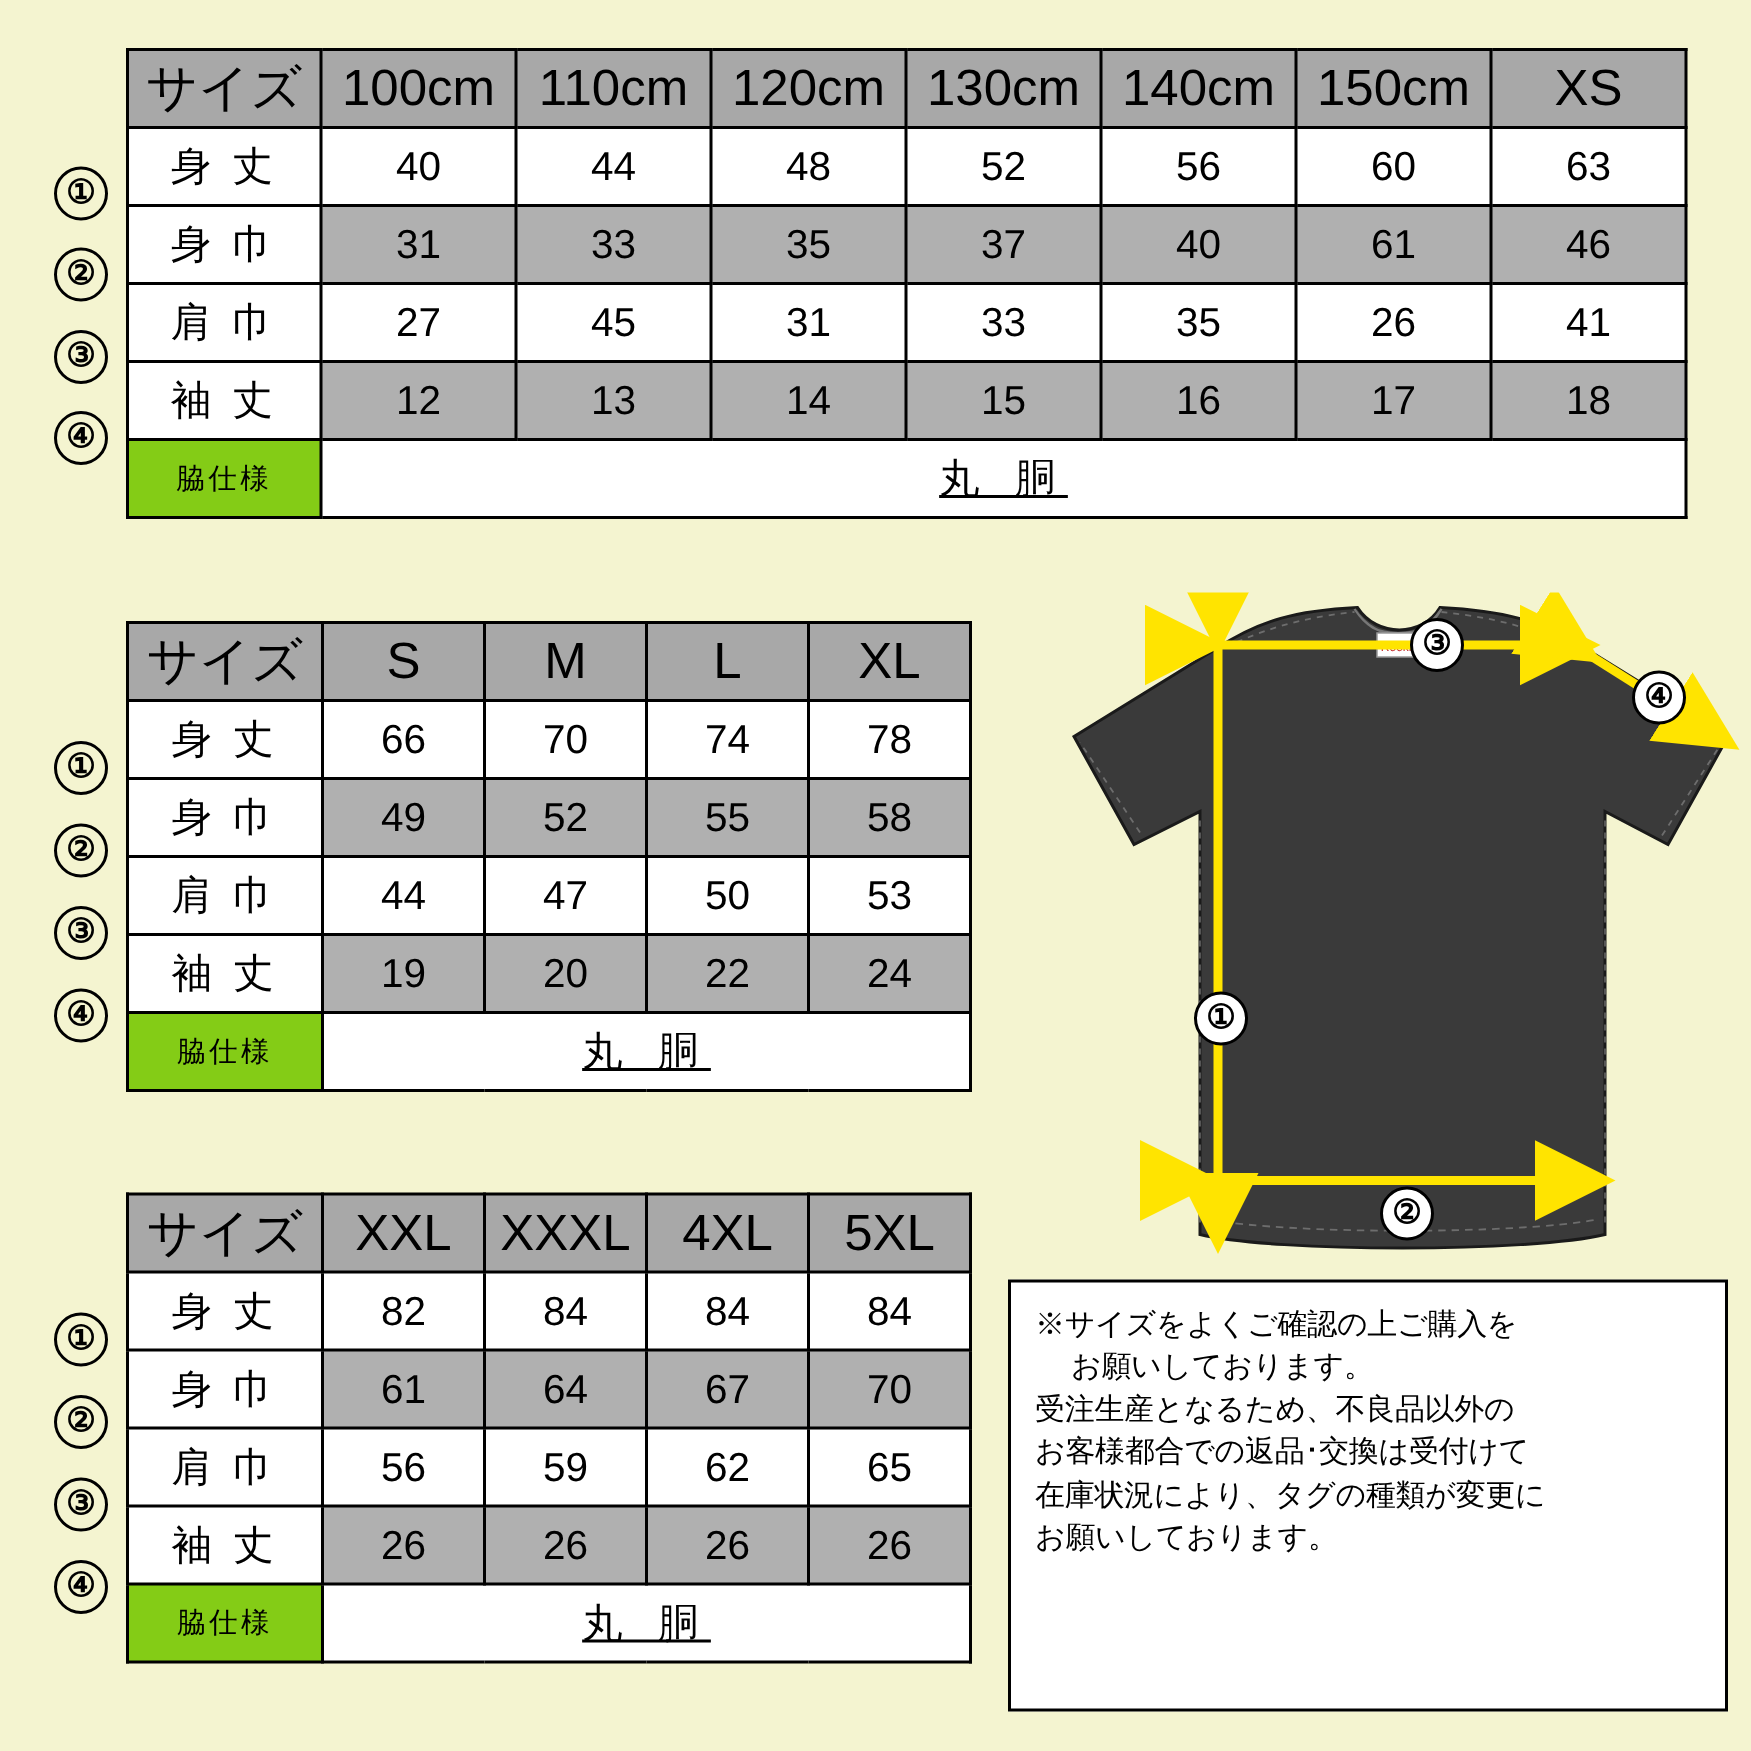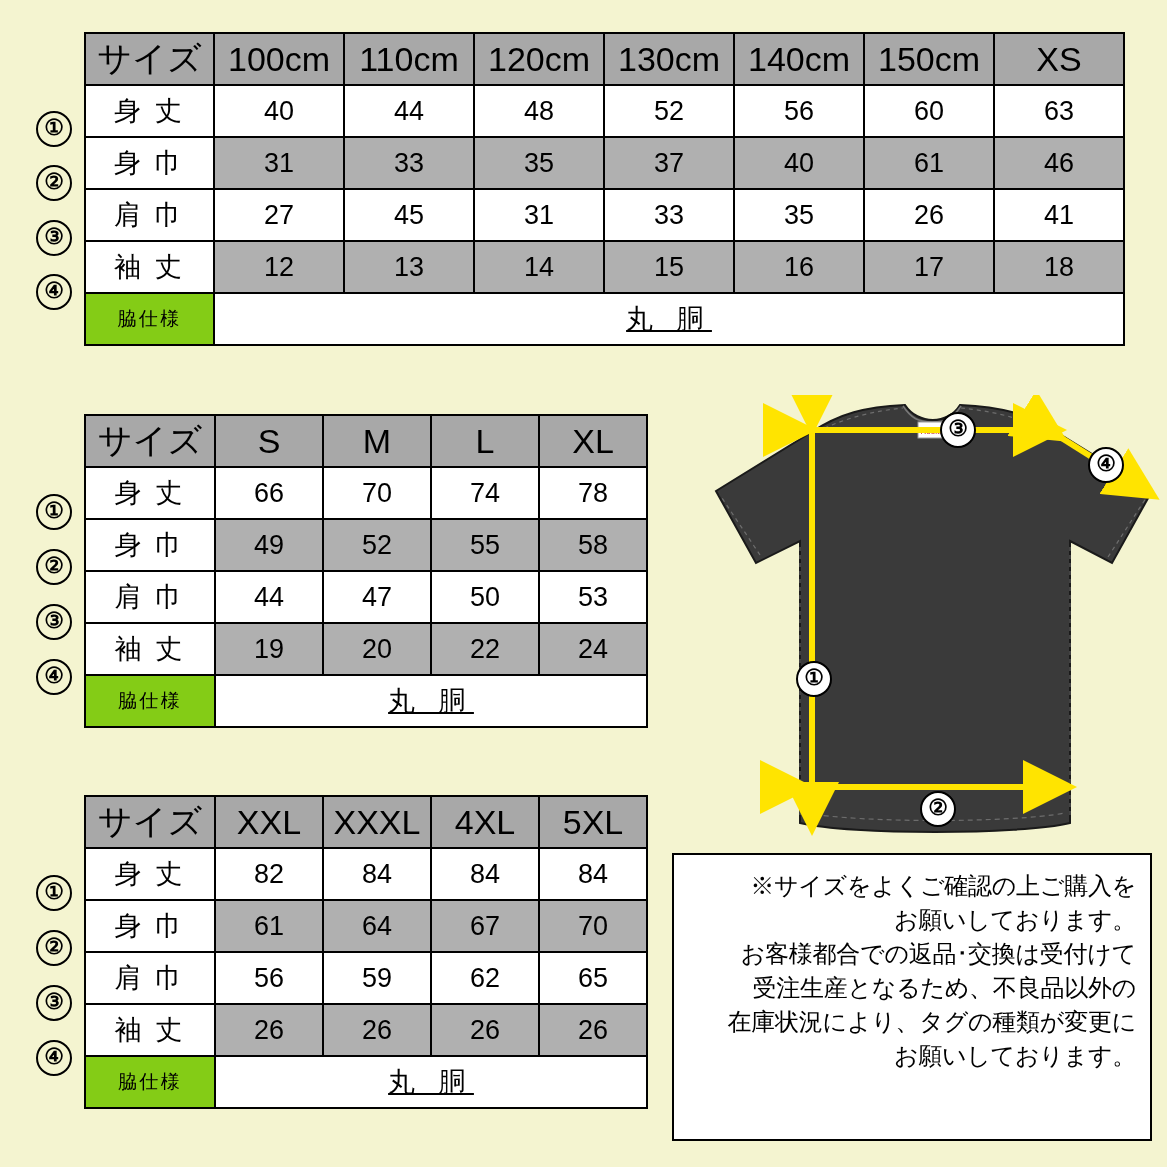--- a/index.html
+++ b/index.html
@@ -90,25 +90,24 @@
     top: 853px;
     width: 480px;
     height: 288px;
     border: 2.5px solid #000;
     background: #fff;
     box-sizing: border-box;
     padding: 14px 14px 10px 16px;
   }
   #notice p {
     margin: 0;
-    font-size: 24px;
+    font-size: 20px;
     line-height: 1.42;
     font-family: "Liberation Sans", sans-serif;
     letter-spacing: -0.01em;
-    text-align: right;
   }
   #notice p.indent {
     text-indent: 24px;
   }
 </style>
 </head>
 <body>
 
 <table class="sizetable" id="t-kids" style="left:84px; top:32px; width:1040px;">
   <colgroup>
@@ -346,17 +345,17 @@
   
   <div class="marker" style="left:280px; top:17px; background:#fff;">③</div>
   <div class="marker" style="left:428px; top:52px; background:#fff;">④</div>
   <div class="marker" style="left:136px; top:266px; background:#fff;">①</div>
   <div class="marker" style="left:260px; top:396px; background:#fff;">②</div>
 </div>
 
 <div id="notice">
   <p>※サイズをよくご確認の上ご購入を</p>
   <p class="indent">お願いしております。</p>
+  <p>受注生産となるため、不良品以外の</p>
   <p>お客様都合での返品･交換は受付けて</p>
-  <p>受注生産となるため、不良品以外の</p>
   <p>在庫状況により、タグの種類が変更に</p>
   <p>お願いしております。</p>
 </div>
 
 </body></html>

